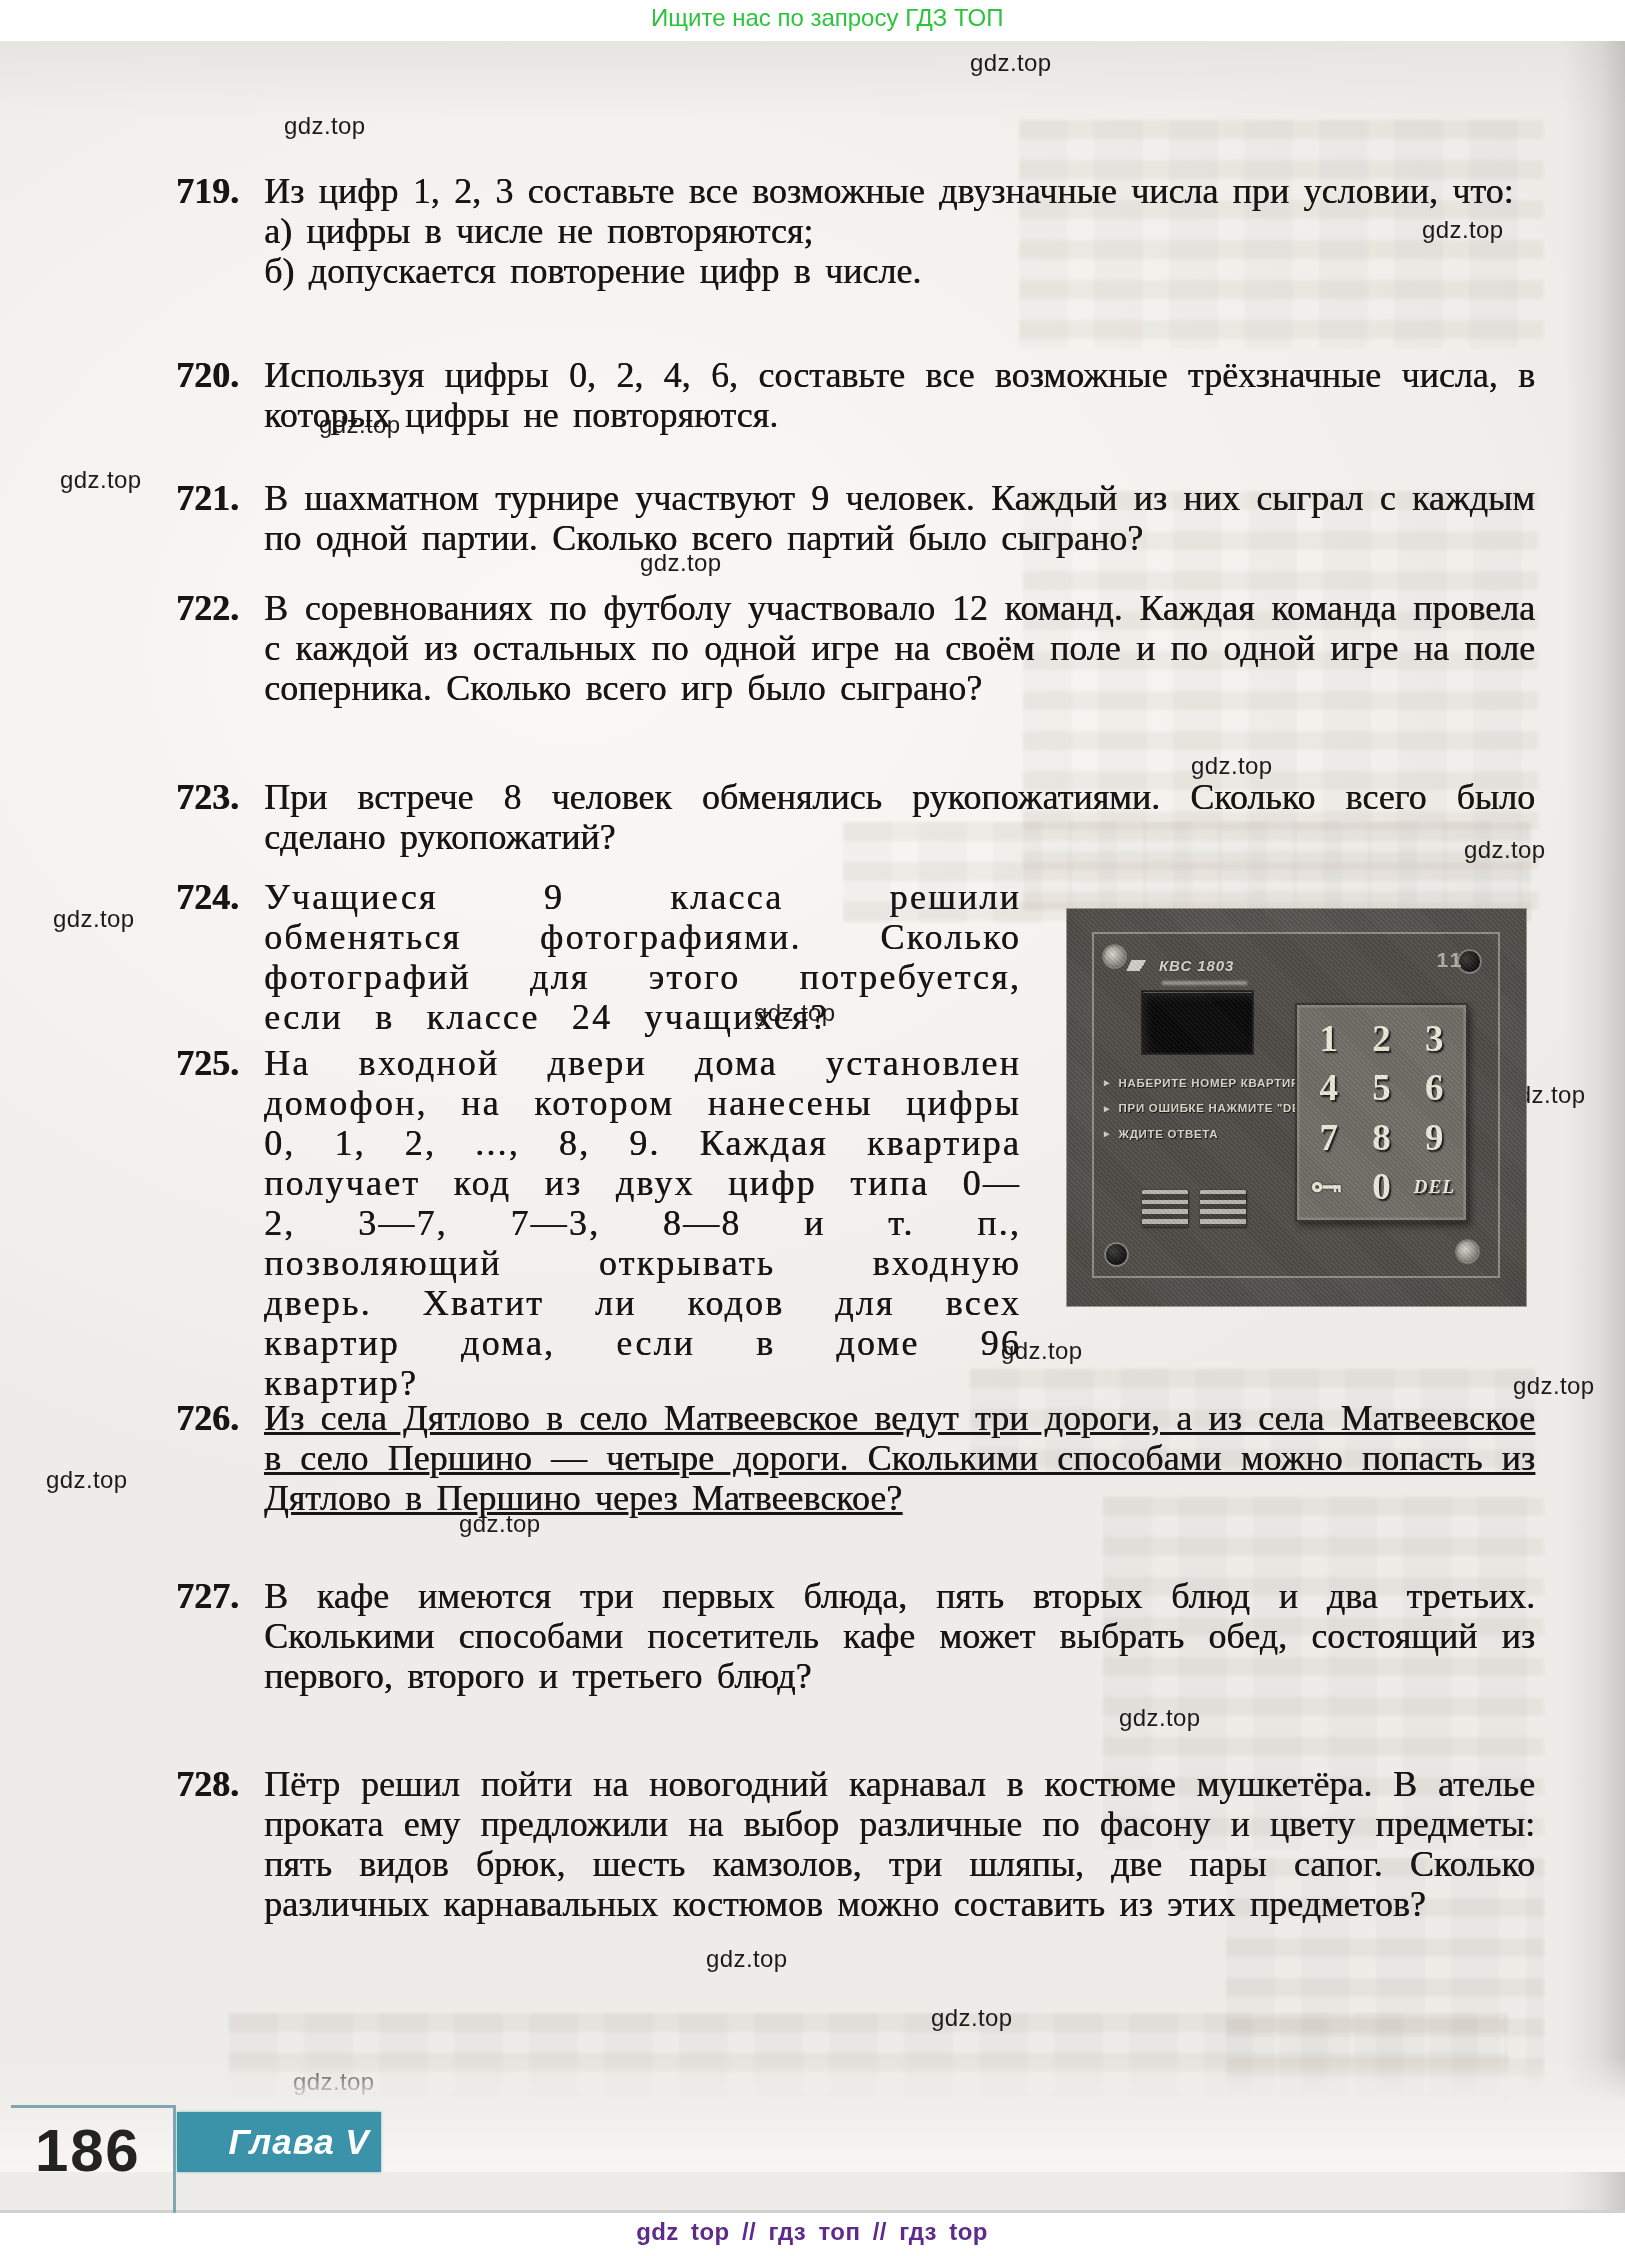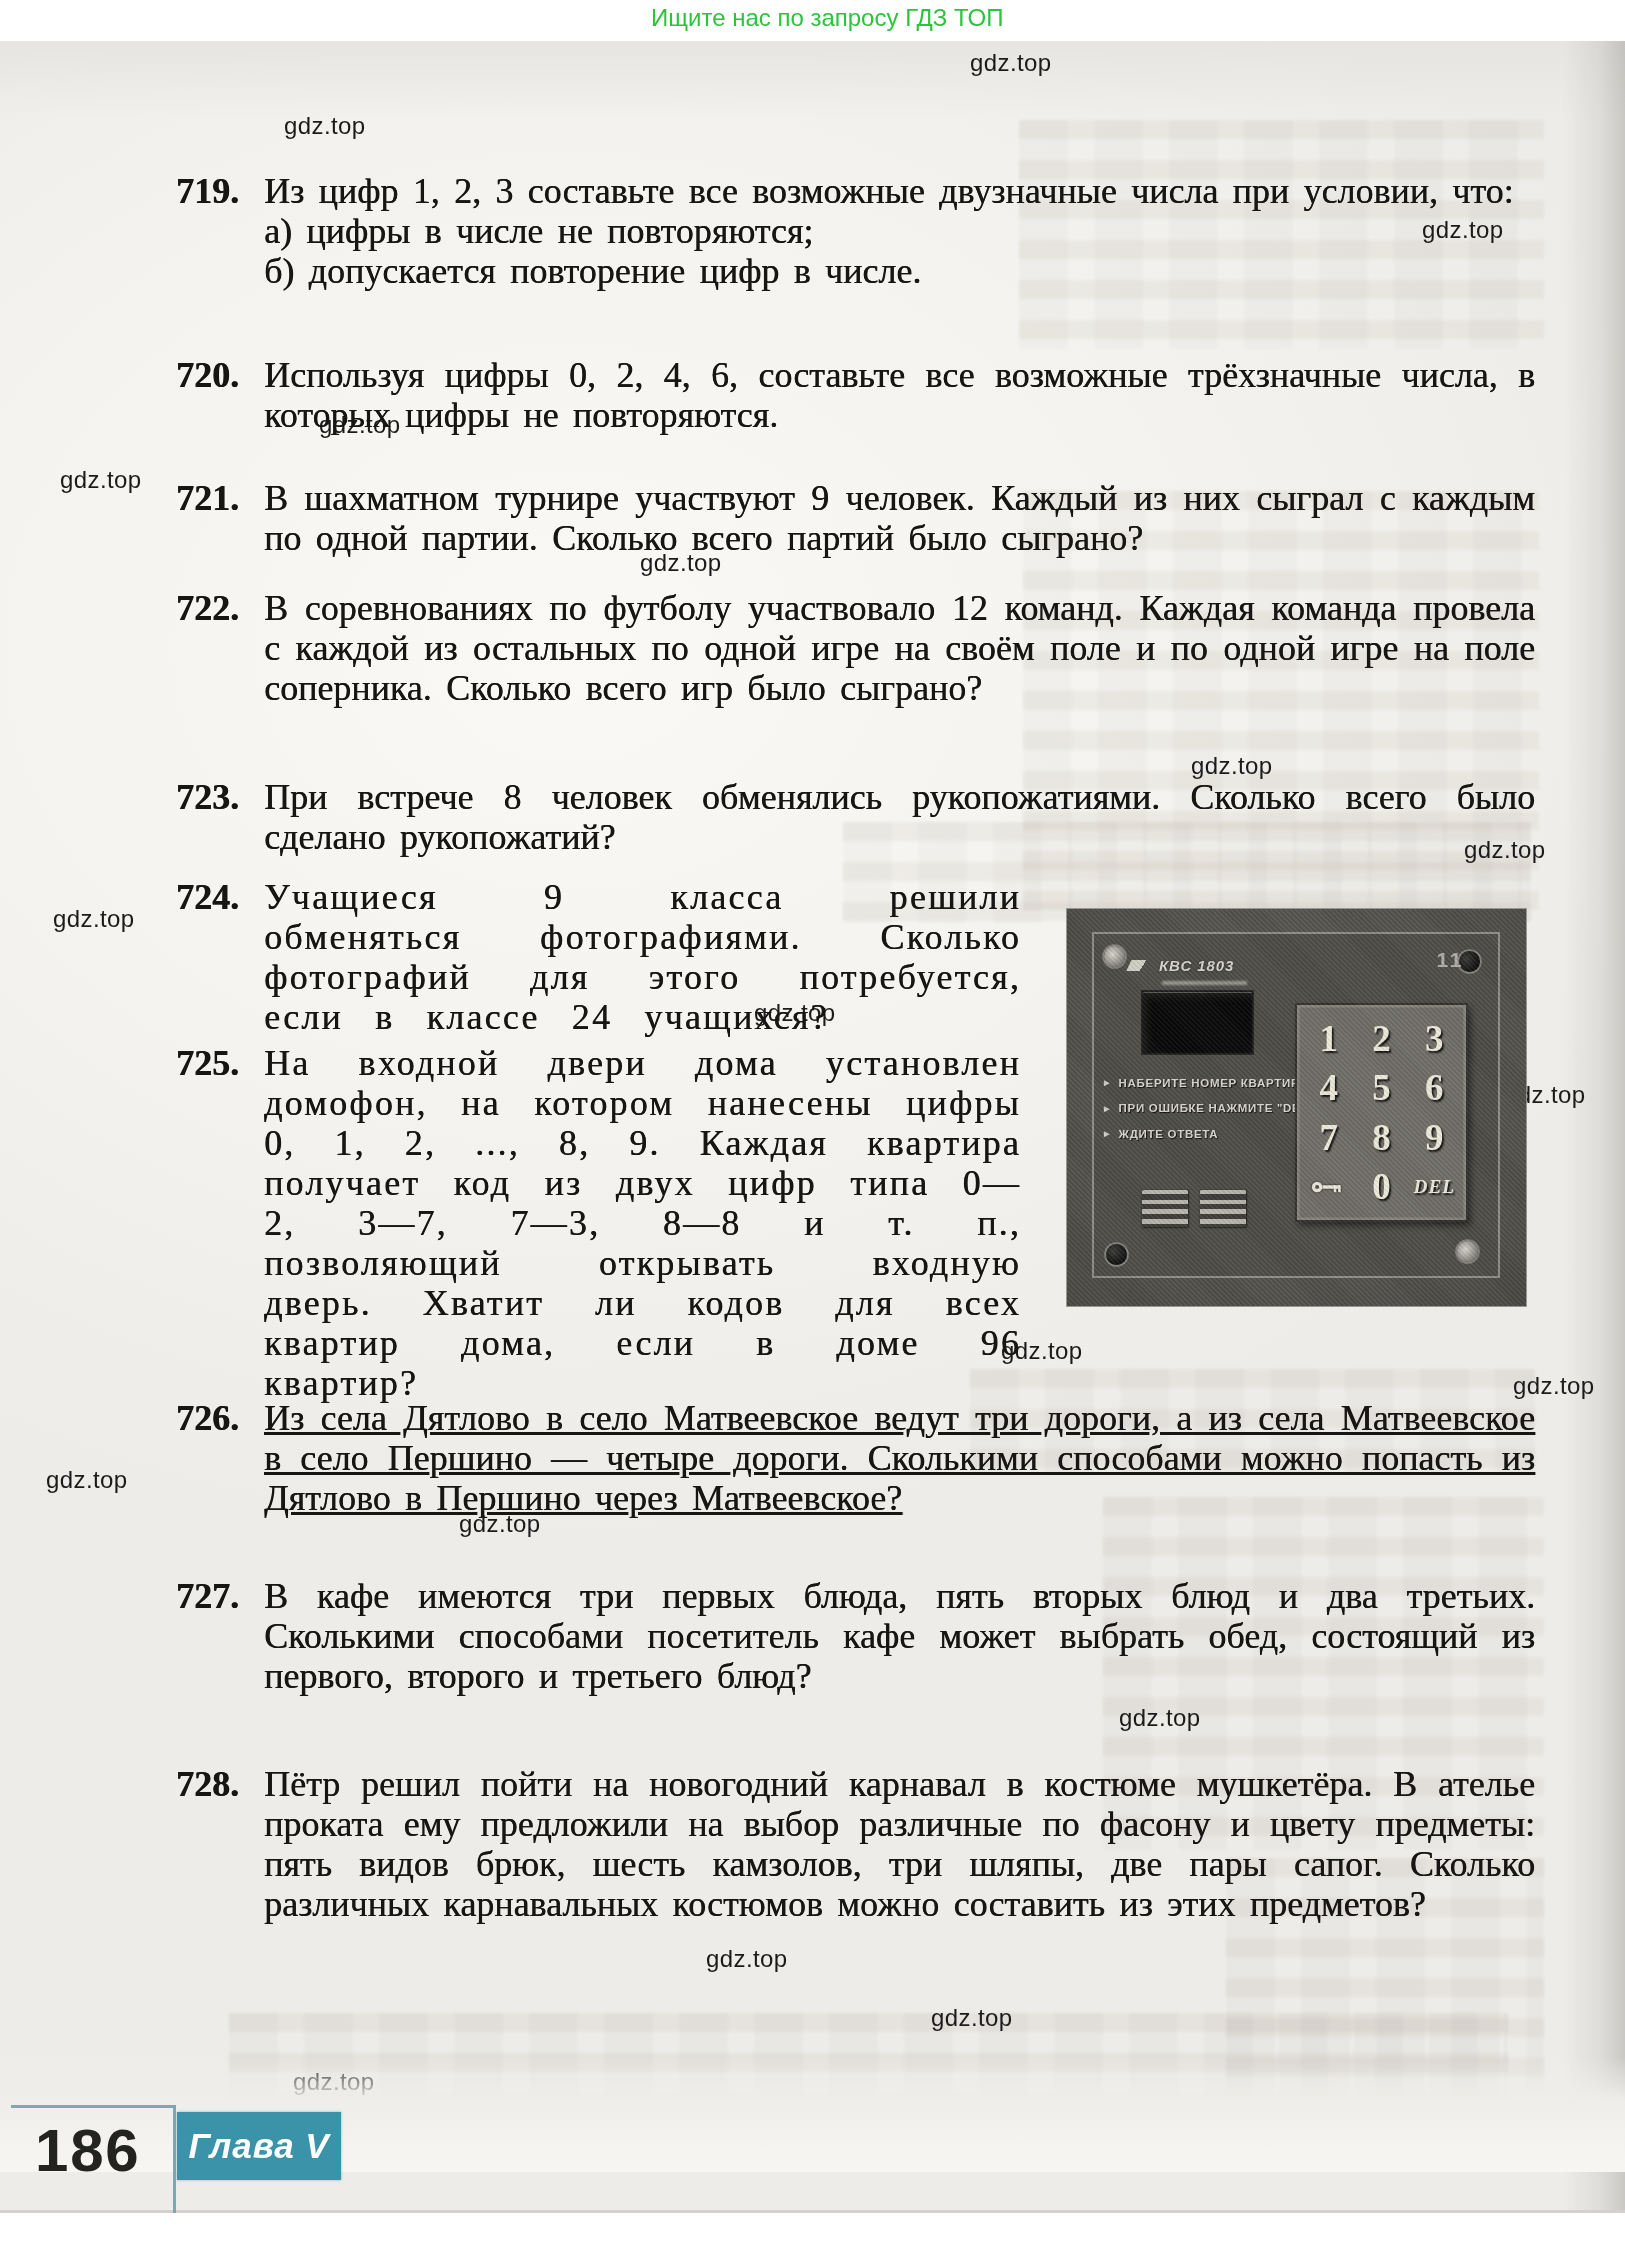--- a/index.html
+++ b/index.html
@@ -82,24 +82,24 @@
   .key.del{font-size:19.4px;font-style:italic;letter-spacing:0.9px;}
   .key.keyicon svg{display:block;filter:drop-shadow(0.9px 0.9px 0.9px rgba(0,0,0,.8));}
 
   
   .footer-band{position:absolute;left:0;top:2056px;width:1625px;height:116px;
          background:linear-gradient(180deg, rgba(236,235,231,.0), #efeeea 40%, #f7f6f3 100%);}
   .tab-line-top{position:absolute;left:10.6px;top:2105px;width:164px;height:2.6px;background:#7fa6b1;}
   .tab-line-vert{position:absolute;left:173px;top:2105px;width:2.6px;height:108px;background:#7fa6b1;}
   .pageno{position:absolute;left:35px;top:2116px;font-family:"Liberation Sans","DejaVu Sans",sans-serif;
          font-size:60px;font-weight:700;color:#23231f;letter-spacing:1.8px;}
-  .badge{position:absolute;left:177px;top:2112px;width:164px;height:68px;background:#3b93a9;
+  .badge{position:absolute;left:177px;top:2112px;width:164px;height:60px;background:#3b93a9;
          display:flex;align-items:center;justify-content:center;
          font-family:"Liberation Sans","DejaVu Sans",sans-serif;font-size:35px;font-weight:700;
-         font-style:italic;color:#ffffff;letter-spacing:0.9px;box-shadow:0 0 2.6px rgba(59,147,169,.6);}
+         font-style:italic;color:#ffffff;letter-spacing:0.9px;box-shadow:0 0 2.6px rgba(59,147,169,.6);padding-left:40px;}
   .chapter{position:absolute;left:362px;top:2121px;font-family:"Liberation Sans","DejaVu Sans",sans-serif;
          font-size:34px;font-weight:700;color:#47a0b6;letter-spacing:0.4px;white-space:nowrap;
          text-shadow:0 0 1.8px rgba(71,160,182,.45);filter:blur(0.3px);}
 </style>
 </head>
 <body>
 
 <div id="stage">
 
   <div class="scan">
@@ -272,15 +272,16 @@
         <div class="key del">DEL</div>
       </div>
   </div>
 
   <div class="footer-band"></div>
   <div class="tab-line-top"></div>
   <div class="tab-line-vert"></div>
   <div class="pageno">186</div>
   <div class="badge">Глава V</div>
 
+  <div class="footer-links">gdz top  //  гдз топ  //  гдз top</div>
 
 </div>
 
 
 </body></html>

